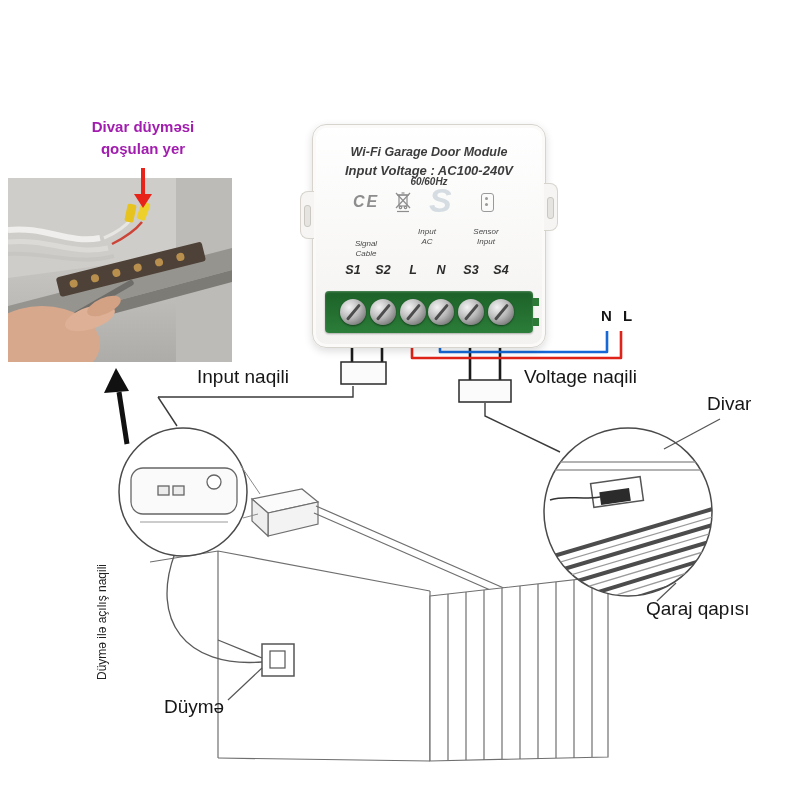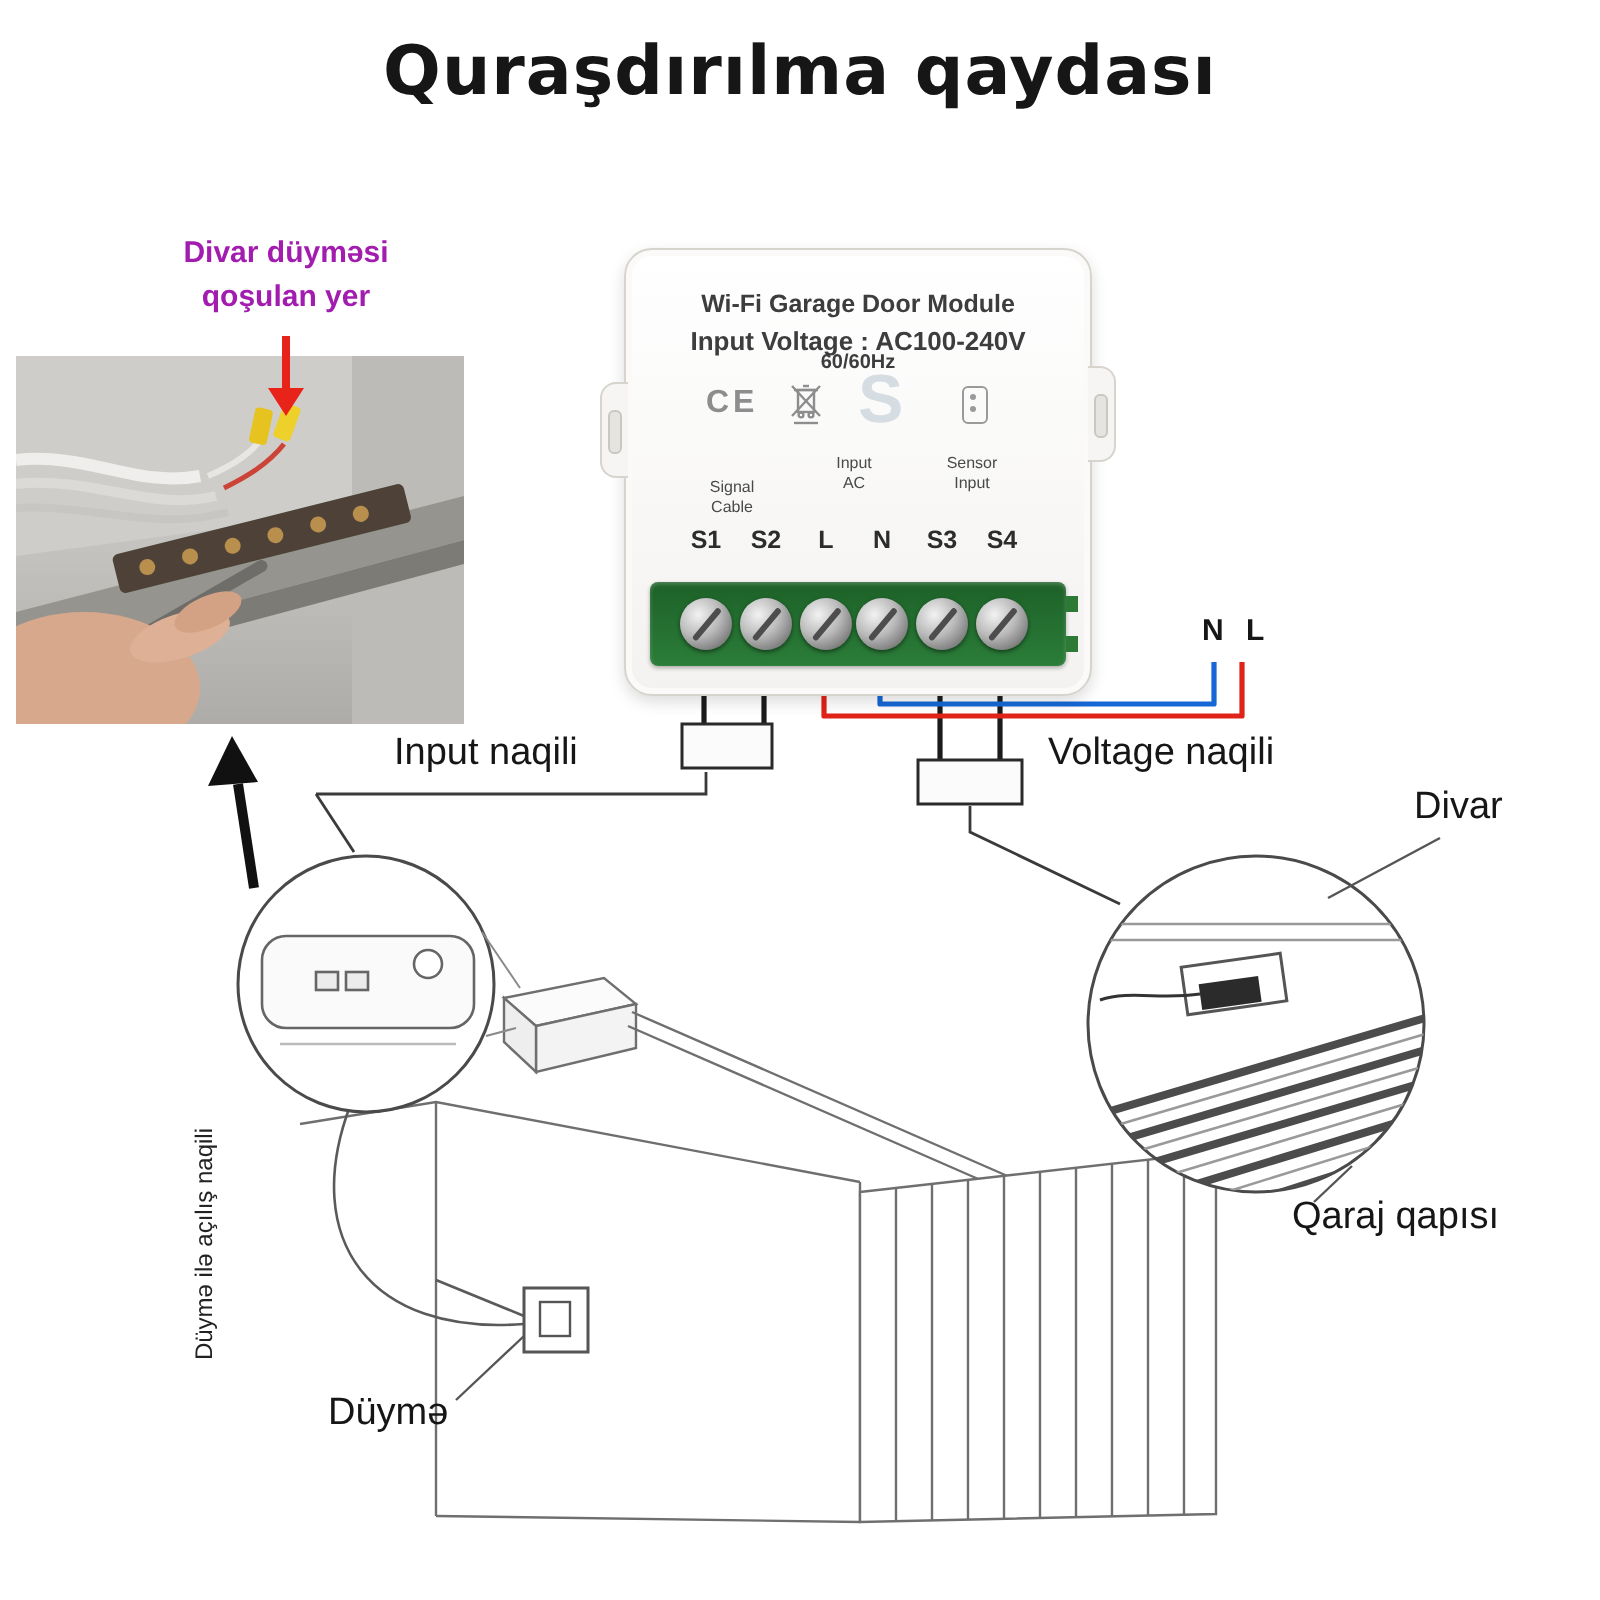--- a/index.html
+++ b/index.html
@@ -10,21 +10,21 @@
          font-family:"DejaVu Sans",sans-serif;font-size:34px;font-weight:800;color:#161616;letter-spacing:.5px;}
   .callout{position:absolute;left:48px;top:116px;width:190px;text-align:center;
            color:#a21caf;font-weight:700;font-size:15px;line-height:1.45;white-space:pre-line;}
   
   .photo{position:absolute;left:8px;top:178px;width:224px;height:184px;z-index:0;overflow:hidden;background:#c9c7c3;}
   
   .diagram{position:absolute;left:0;top:0;width:800px;height:800px;z-index:1;pointer-events:none;}
   
   .module{position:absolute;left:312px;top:124px;width:232px;height:222px;z-index:2;
           background:linear-gradient(#ffffff,#f3f2f0);border:1px solid #d7d4ce;border-radius:14px;
-          box-shadow:0 3px 8px rgba(0,0,0,.14), inset 0 0 0 3px #fbfaf9;}
+          box-shadow:0 3px 8px rgba(0,0,0,.14), inset 0 0 0 3px #fbfaf9;font-style:italic;}
   .ear{position:absolute;width:13px;height:46px;background:#f6f5f3;border:1px solid #d7d4ce;}
   .ear-l{left:-13px;top:66px;border-radius:8px 0 0 8px;border-right:none;}
   .ear-r{right:-13px;top:58px;border-radius:0 8px 8px 0;border-left:none;}
   .ear::after{content:"";position:absolute;left:3px;top:13px;width:5px;height:20px;border-radius:3px;
               background:#e6e4e0;border:1px solid #cbc8c2;}
   .m-title{position:absolute;left:0;right:0;top:20px;text-align:center;font-size:12.5px;font-weight:700;color:#3d3d3d;}
   .m-volt{position:absolute;left:0;right:0;top:38px;text-align:center;font-size:13px;font-weight:700;color:#3d3d3d;}
   .m-freq{position:absolute;left:0;right:0;top:51px;text-align:center;font-size:10px;font-weight:700;color:#3d3d3d;}
   .wm{position:absolute;left:116px;top:56px;font-size:34px;font-weight:700;color:#d5dde2;}
   .ce{position:absolute;left:40px;top:68px;font-size:16px;font-weight:700;color:#8d8d8d;letter-spacing:2px;}
@@ -59,21 +59,20 @@
   .lbl-n{left:601px;top:307px;}
   .lbl-l{left:623px;top:307px;}
   .vtext{position:absolute;left:94px;top:684px;width:124px;z-index:3;text-align:center;
          font-size:12px;line-height:1.35;color:#222;transform:rotate(-90deg);transform-origin:0 0;}
 </style>
 </head>
 <body>
 
 <div class="stage">
 
-  <h1 class="title">Quraşdırılma qaydası</h1>
 
   <div class="callout">Divar düyməsi
 qoşulan yer</div>
 
   <div class="photo">
     <svg width="224" height="184" viewBox="0 0 224 184">
       <defs>
         <linearGradient id="pbg" x1="0" y1="0" x2="0" y2="1">
           <stop offset="0" stop-color="#dddbd8"></stop>
             <stop offset="1" stop-color="#aeaca8"></stop>

